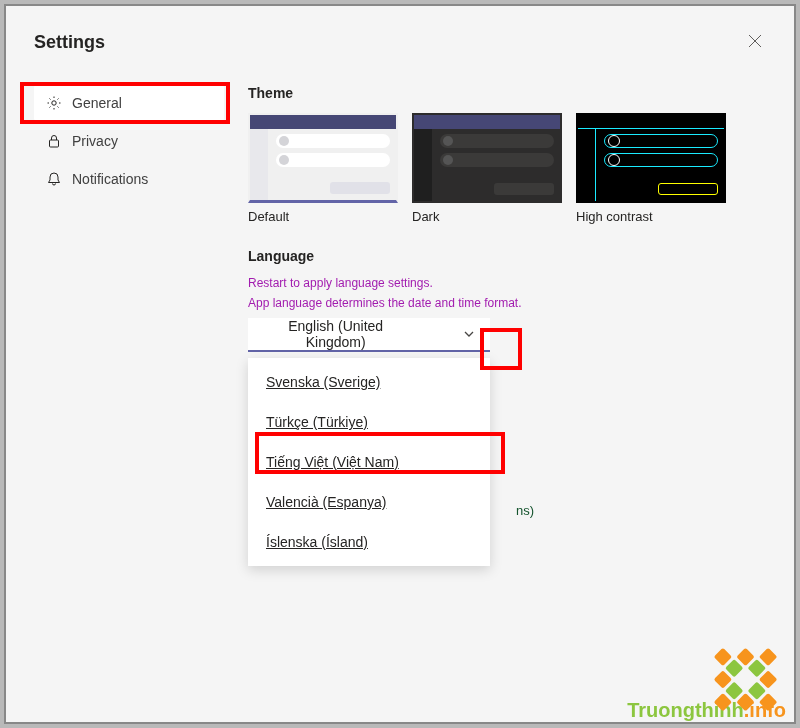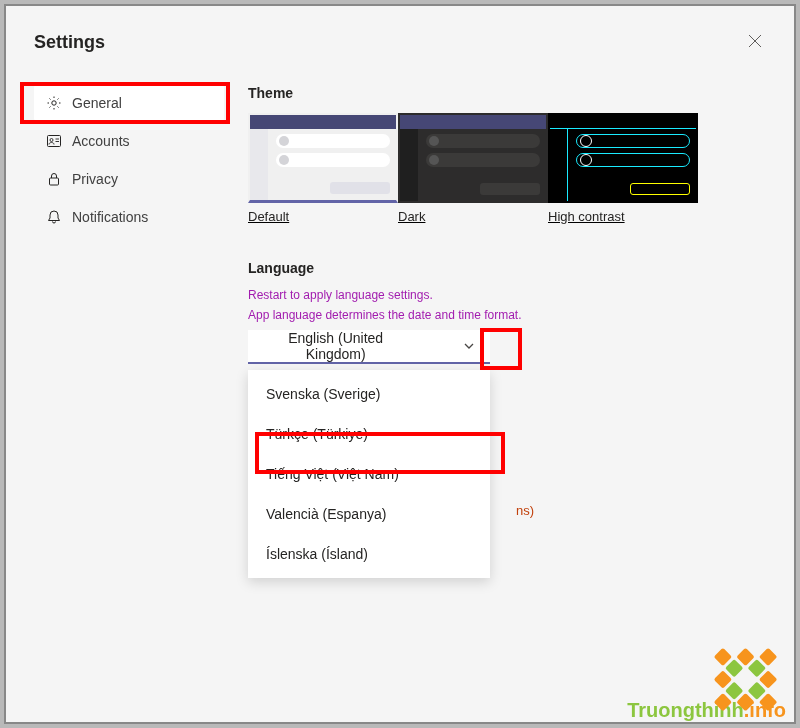--- a/index.html
+++ b/index.html
@@ -78,22 +78,22 @@
       flex: 1;
     }
     .section-title {
       font-size: 14px;
       font-weight: 600;
       color: #252423;
       margin-bottom: 12px;
     }
     .themes {
       display: flex;
-      margin-bottom: 36px;
-      text-decoration: underline;
+      gap: 14px;
+      margin-bottom: 24px;
     }
     .theme-card {
       width: 150px;
       cursor: pointer;
     }
     .theme-preview {
       width: 150px;
       height: 90px;
       border: 2px solid transparent;
       margin-bottom: 6px;
@@ -167,28 +167,29 @@
       background: #fff;
       box-shadow: 0 4px 12px rgba(0,0,0,0.15);
       padding: 4px 0;
       z-index: 10;
     }
     .dropdown-option {
       padding: 12px 18px;
       font-size: 14px;
       color: #252423;
       cursor: pointer;
+      text-decoration: underline;
     }
 
     .partial-text {
       position: absolute;
       left: 510px;
       top: 497px;
       font-size: 13px;
-      color: #c2410c;
+      color: #14532d;
     }
 
     
     .hl {
       position: absolute;
       border: 4px solid #ff0000;
       pointer-events: none;
       z-index: 50;
     }
     .hl-general { top: 76px; left: 14px; width: 210px; height: 42px; }
@@ -245,32 +246,20 @@
   <div class="content">
     <div class="sidebar">
       <div class="sidebar-item active">
         <span class="sidebar-icon">
           <svg width="16" height="16" viewBox="0 0 16 16">
                 <circle cx="8" cy="8" r="2.2" fill="none" stroke="#252423" stroke-width="1"></circle>
                 <path d="M8 1.5v1.5M8 13v1.5M14.5 8H13M3 8H1.5M12.5 3.5l-1 1M4.5 11.5l-1 1M12.5 12.5l-1-1M4.5 4.5l-1-1" stroke="#252423" stroke-width="1"></path>
               </svg>
         </span>
         <span>General</span>
-      </div>
-      <div class="sidebar-item">
-        <span class="sidebar-icon">
-          <svg width="16" height="16" viewBox="0 0 16 16">
-                <rect x="1.5" y="2.5" width="13" height="11" rx="1" fill="none" stroke="#252423" stroke-width="1"></rect>
-                <circle cx="5.5" cy="7" r="1.5" fill="none" stroke="#252423" stroke-width="0.9"></circle>
-                <path d="M3 11.5c0-1.3 1.1-2 2.5-2s2.5 0.7 2.5 2" fill="none" stroke="#252423" stroke-width="0.9"></path>
-                <line x1="9.5" y1="6" x2="13" y2="6" stroke="#252423" stroke-width="0.9"></line>
-                <line x1="9.5" y1="8.5" x2="13" y2="8.5" stroke="#252423" stroke-width="0.9"></line>
-              </svg>
-        </span>
-        <span>Accounts</span>
       </div>
       <div class="sidebar-item">
         <span class="sidebar-icon">
           <svg width="16" height="16" viewBox="0 0 16 16">
                 <rect x="3.5" y="7" width="9" height="7" rx="1" fill="none" stroke="#252423" stroke-width="1"></rect>
                 <path d="M5.5 7V5a2.5 2.5 0 0 1 5 0v2" fill="none" stroke="#252423" stroke-width="1"></path>
               </svg>
         </span>
         <span>Privacy</span>
       </div>

